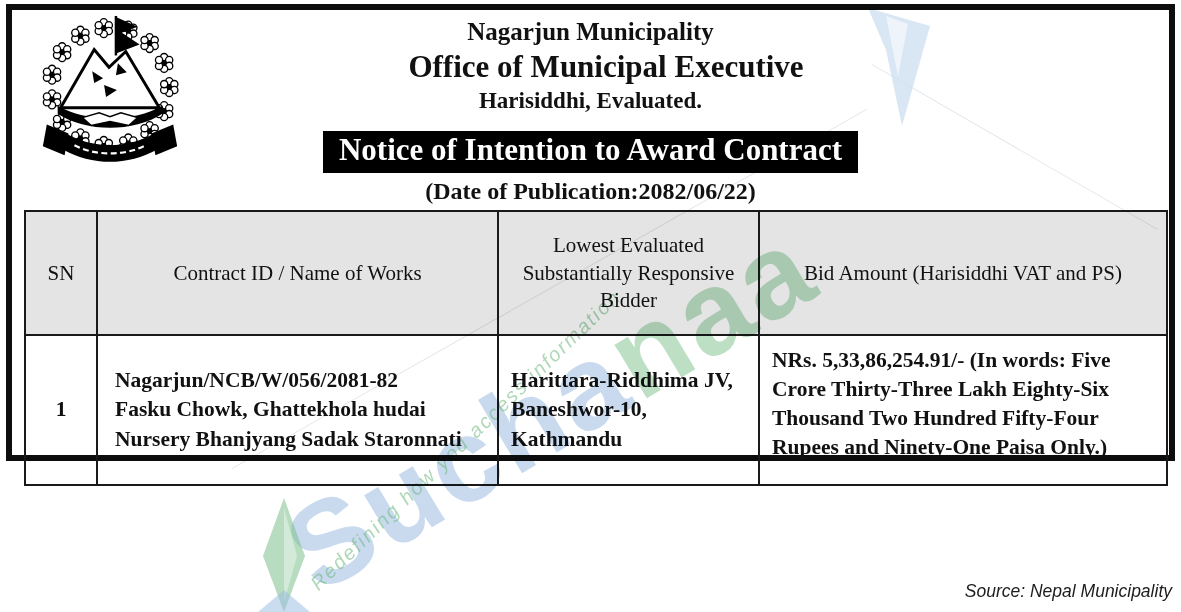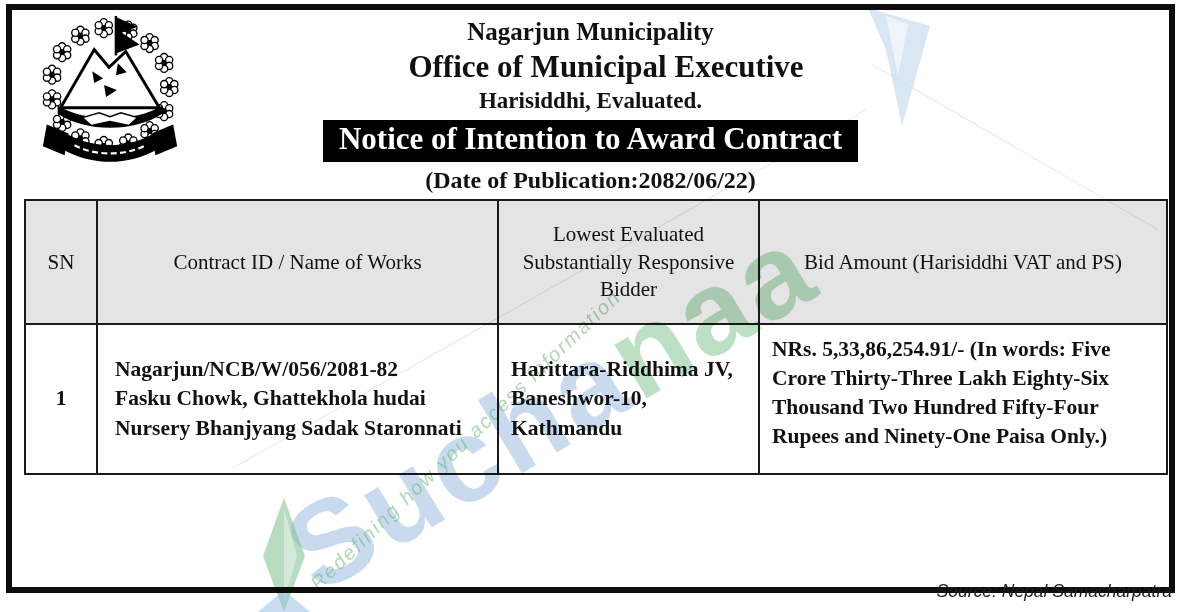--- a/index.html
+++ b/index.html
@@ -9,21 +9,21 @@
     background: #ffffff;
     font-family: "Liberation Serif", serif;
     color: #111;
     overflow: hidden;
   }
 
   
   .doc {
     position: absolute;
     left: 6px; top: 4px;
-    width: 1169px; height: 589px;
+    width: 1169px; height: 457px;
     border: 6px solid #0d0d0d;
     background: #fff;
   }
 
   
   .logo {
     position: absolute;
     left: 16px; top: 2px;
     width: 164px; height: 158px;
   }
@@ -31,21 +31,21 @@
   
   .header { text-align: center; }
   .h-muni   { font-size: 25px; font-weight: bold; margin-top: 8px; line-height: 1.1; }
   .h-office { font-size: 31px; font-weight: bold; margin-top: 4px; line-height: 1.1; margin-left: 31px; }
   .h-addr   { font-size: 23px; font-weight: bold; margin-top: 4px; line-height: 1.1; }
   .h-bar {
     display: inline-block;
     background: #000; color: #fff;
     font-size: 31px; font-weight: bold;
     padding: 2px 16px 6px;
-    margin-top: 7px; line-height: 1.1;
+    margin-top: 18px; line-height: 1.1;
   }
   .h-date { font-size: 24px; font-weight: bold; margin-top: 5px; line-height: 1.1; }
 
   
   .intro {
     font-size: 22.5px;
     line-height: 1.31;
     text-align: justify;
     margin: 5px 10px 0 8px;
   }
@@ -228,21 +228,21 @@
           <span class="work-name">Fasku Chowk, Ghattekhola hudai Nursery Bhanjyang Sadak Staronnati</span>
         </td>
         <td class="cell-bidder">Harittara-Riddhima JV, Baneshwor-10, Kathmandu</td>
         <td class="cell-bid">NRs. 5,33,86,254.91/- (In words: Five Crore Thirty-Three Lakh Eighty-Six Thousand Two Hundred Fifty-Four Rupees and Ninety-One Paisa Only.)</td>
       </tr>
     </tbody>
   </table>
 
 </div>
 
-<div class="source-line">Source: Nepal Samacharpatra</div>
+<div class="source-line">Source: Nepal Municipality</div>
 
 <div class="watermark" aria-hidden="true">
   <div class="wm-line wm-lineA"></div>
   <div class="wm-line wm-lineB"></div>
 
   <div class="wm-brand"><span class="wm-blue">Sucha</span><span class="wm-green">naa</span></div>
 
   <div class="wm-tagline">Redefining how you access information</div>
 
   <svg class="wm-shape" style="left:856px; top:6px;" width="82" height="122" viewBox="0 0 82 122">

